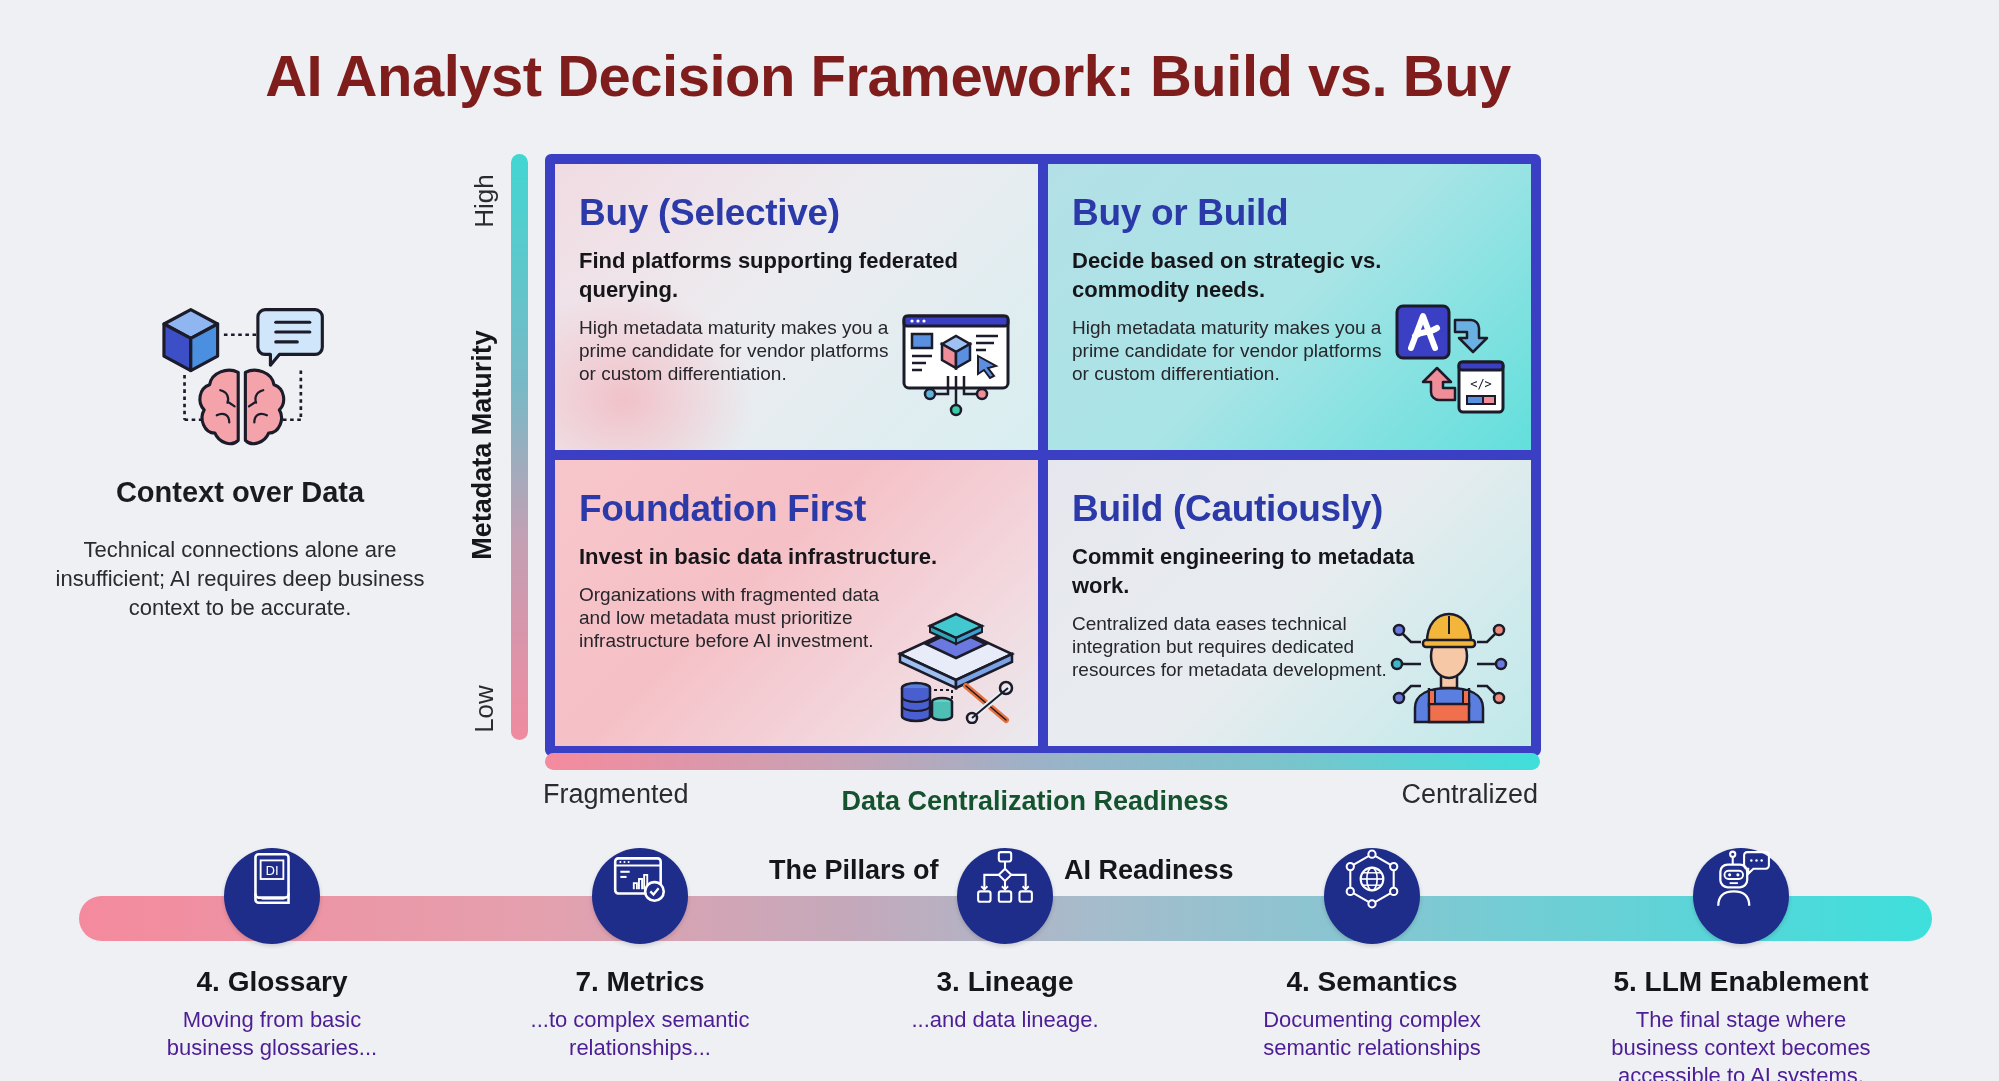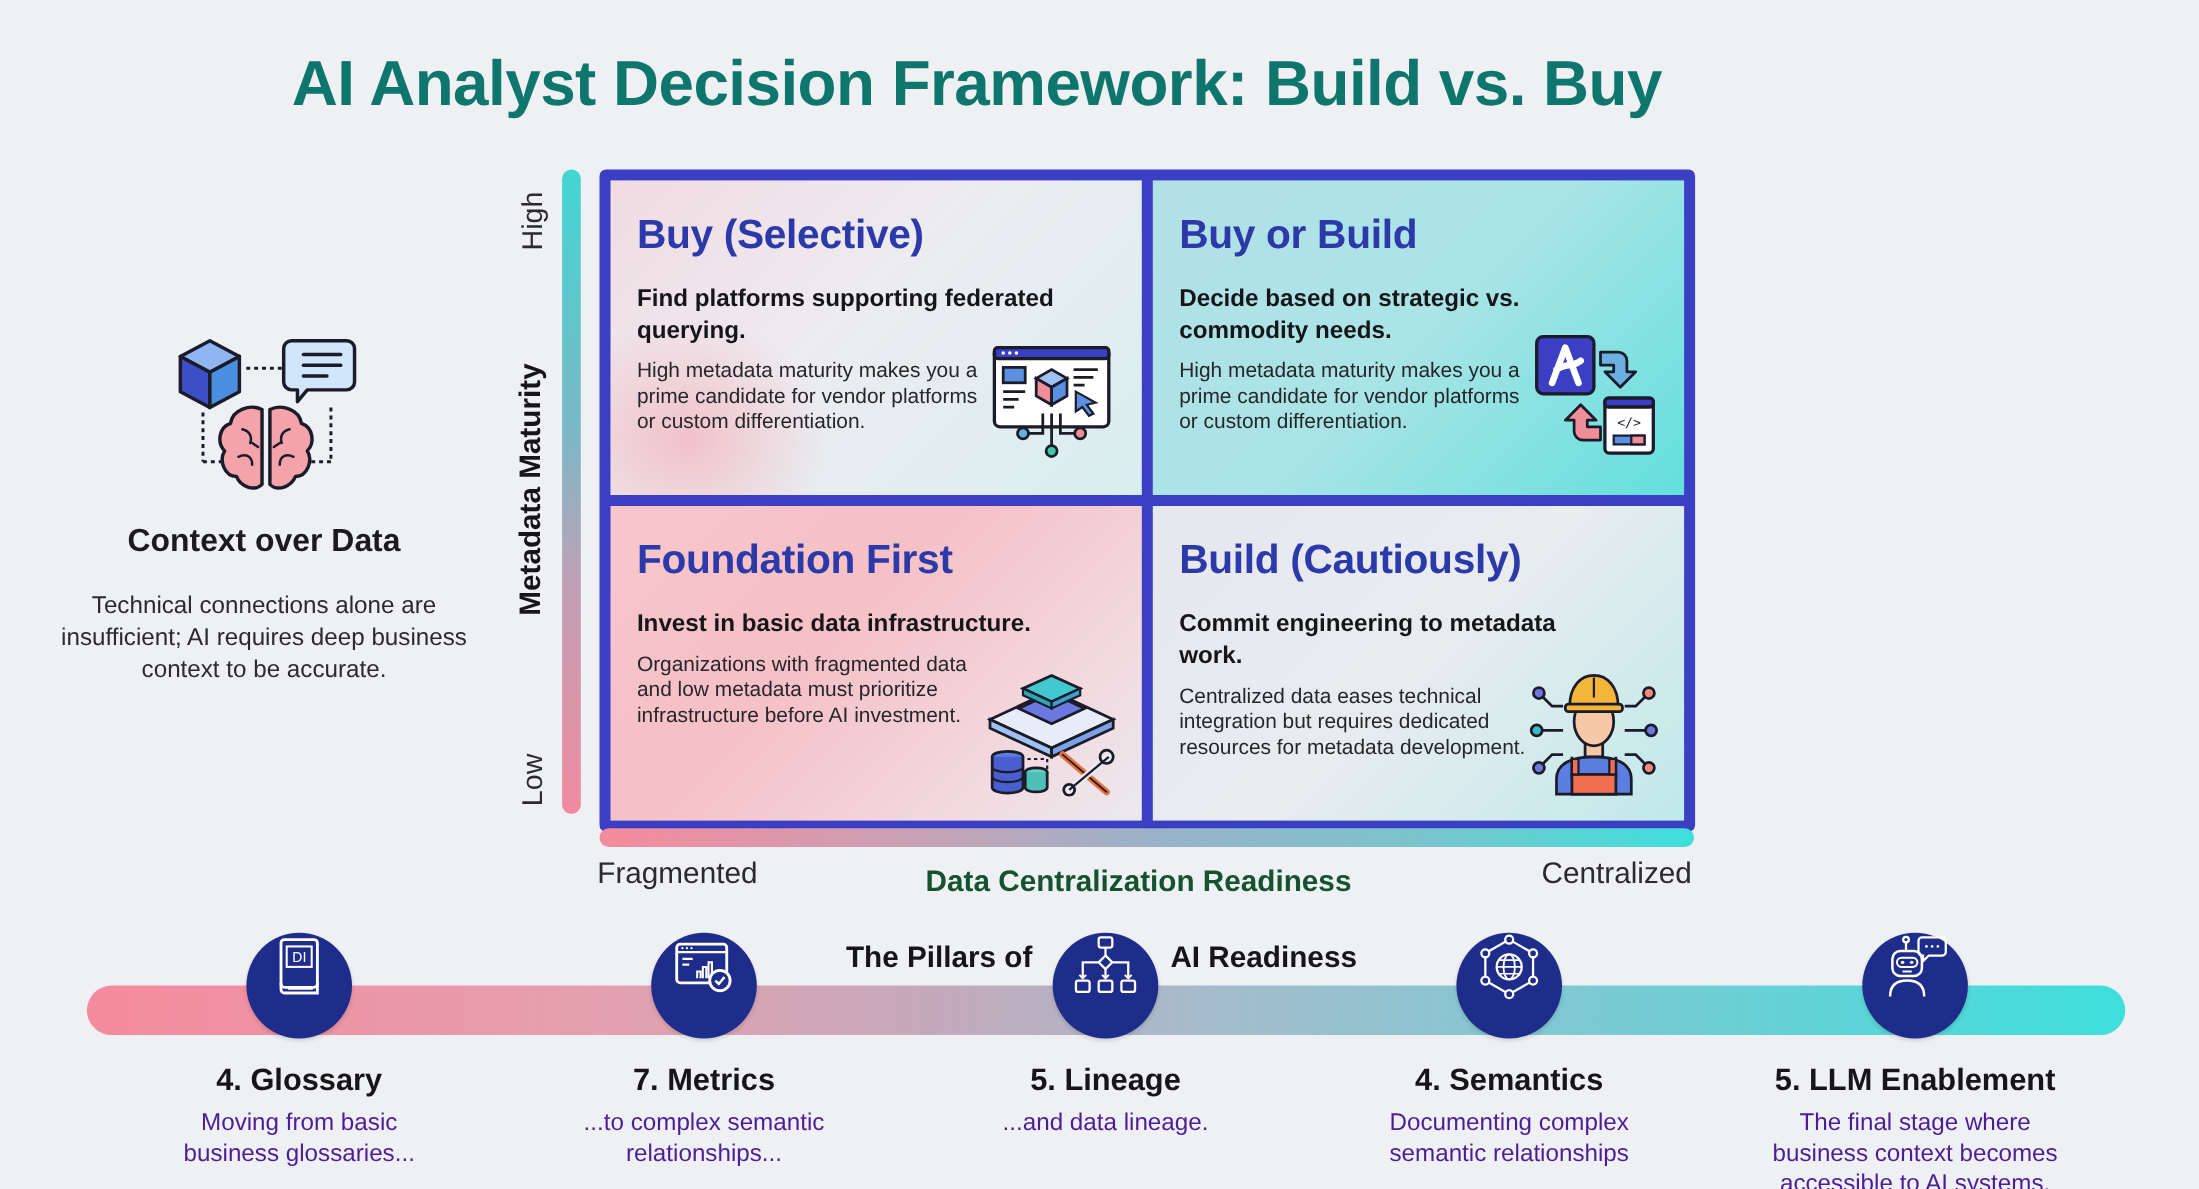--- a/index.html
+++ b/index.html
@@ -8,21 +8,21 @@
     background: #eef0f3;
     font-family: "Liberation Sans", "DejaVu Sans", sans-serif;
     color: #1b1b1f;
     position: relative;
   }
 
   
   .page-title {
     position: absolute; left: 0; top: 42px; width: 1776px;
     text-align: center; font-size: 58px; font-weight: 700;
-    letter-spacing: -0.5px; color: #0f766e;
+    letter-spacing: -0.5px; color: #7f1d1d;
   }
 
   
   .context-illus { position: absolute; left: 150px; top: 290px; width: 180px; height: 170px; }
   .context-title {
     position: absolute; left: 40px; top: 476px; width: 400px; text-align: center;
     font-size: 29px; font-weight: 700; color: #1b1b1f;
   }
   .context-desc {
     position: absolute; left: 40px; top: 535px; width: 400px; text-align: center;
@@ -51,21 +51,21 @@
     gap: 10px;
   }
   .quad { position: relative; padding: 28px 24px 0 24px; overflow: hidden; }
   .q-tl { background: linear-gradient(135deg, #f1dbe2 0%, #ececf0 45%, #d8eef0 100%); }
   .q-tl::before { content:""; position:absolute; left:-60px; bottom:-60px; width:260px; height:220px;
     background: radial-gradient(ellipse at center, rgba(245,160,170,0.55), rgba(245,160,170,0) 70%); }
   .q-tr { background: linear-gradient(135deg, #b3e0e6 0%, #a9e4e6 50%, #62dfdc 100%); }
   .q-bl { background: linear-gradient(135deg, #f7c6cb 0%, #f5c0c6 40%, #f2d8de 75%, #eaeaee 100%); }
   .q-br { background: linear-gradient(135deg, #e6e7ee 0%, #e8ecef 50%, #bfe9ea 100%); }
   .q-title { position: relative; font-size: 37px; font-weight: 700; color: #2b3aa8; letter-spacing: -0.3px; }
-  .q-sub { position: relative; margin-top: 22px; font-size: 22px; font-weight: 700; line-height: 29px; color: #16161a; width: 400px; }
+  .q-sub { position: relative; margin-top: 12px; font-size: 22px; font-weight: 700; line-height: 29px; color: #16161a; width: 400px; }
   .q-body { position: relative; margin-top: 12px; font-size: 19px; line-height: 23px; color: #26262b; width: 310px; }
   .q-icon { position: absolute; right: 22px; bottom: 22px; width: 120px; height: 120px; }
 
   
   .x-bar {
     position: absolute; left: 545px; top: 753px; width: 995px; height: 17px; border-radius: 9px;
     background: linear-gradient(to right, #f58a9d 0%, #c7a2b5 30%, #9bb2c8 50%, #79c4cc 75%, #3edfdb 100%);
   }
   .x-label-left { position: absolute; left: 543px; top: 779px; font-size: 27px; color: #2a2a2f; }
   .x-label-right { position: absolute; right: 461px; top: 779px; font-size: 27px; color: #2a2a2f; }
@@ -283,21 +283,21 @@
       <rect x="24" y="4" width="12" height="9" rx="2" fill="none" stroke="#fff" stroke-width="2"></rect>
       <line x1="30" y1="13" x2="30" y2="20" stroke="#fff" stroke-width="2"></line>
       <polygon points="30,20 36,26 30,32 24,26" fill="none" stroke="#fff" stroke-width="2"></polygon>
       <path d="M24,26 h-14 v14 M36,26 h14 v14 M30,32 v8" fill="none" stroke="#fff" stroke-width="2"></path>
       <path d="M7,37 l3,3 l3,-3 M27,37 l3,3 l3,-3 M47,37 l3,3 l3,-3" fill="none" stroke="#fff" stroke-width="1.8"></path>
       <rect x="4" y="42" width="12" height="10" rx="2" fill="none" stroke="#fff" stroke-width="2"></rect>
       <rect x="24" y="42" width="12" height="10" rx="2" fill="none" stroke="#fff" stroke-width="2"></rect>
       <rect x="44" y="42" width="12" height="10" rx="2" fill="none" stroke="#fff" stroke-width="2"></rect>
     </svg>
   </div>
-  <div class="pillar-name">5. Lineage</div>
+  <div class="pillar-name">3. Lineage</div>
   <div class="pillar-desc">...and data lineage.</div>
 </div>
 
 <div class="pillar" style="left:1192px;">
   <div class="pillar-circle">
     <svg viewBox="0 0 60 60">
       <circle cx="30" cy="30" r="11" fill="none" stroke="#fff" stroke-width="2"></circle>
       <ellipse cx="30" cy="30" rx="5" ry="11" fill="none" stroke="#fff" stroke-width="1.6"></ellipse>
       <line x1="19" y1="30" x2="41" y2="30" stroke="#fff" stroke-width="1.6"></line>
       <line x1="21" y1="24" x2="39" y2="24" stroke="#fff" stroke-width="1.4"></line>

